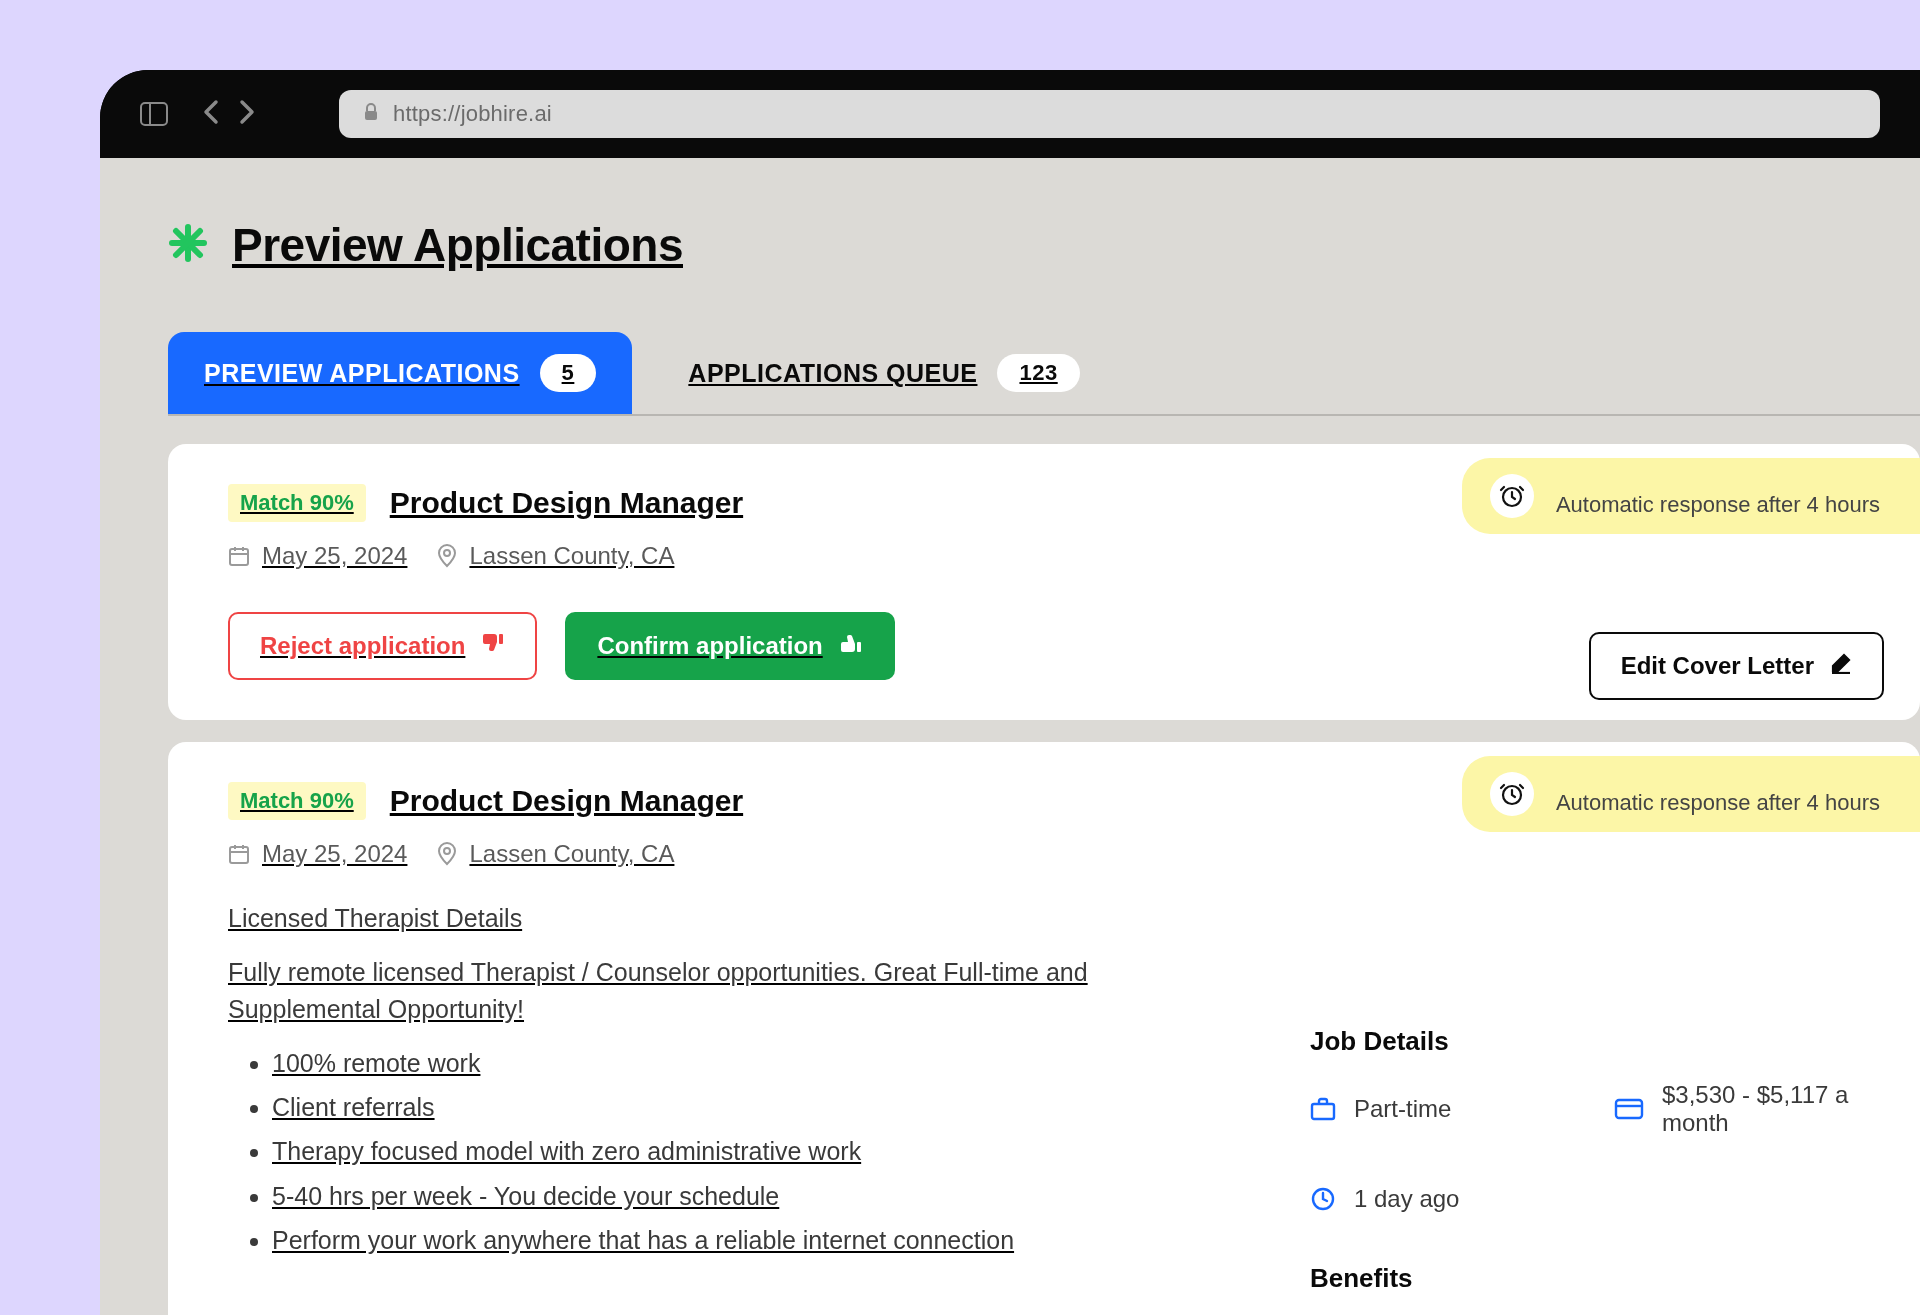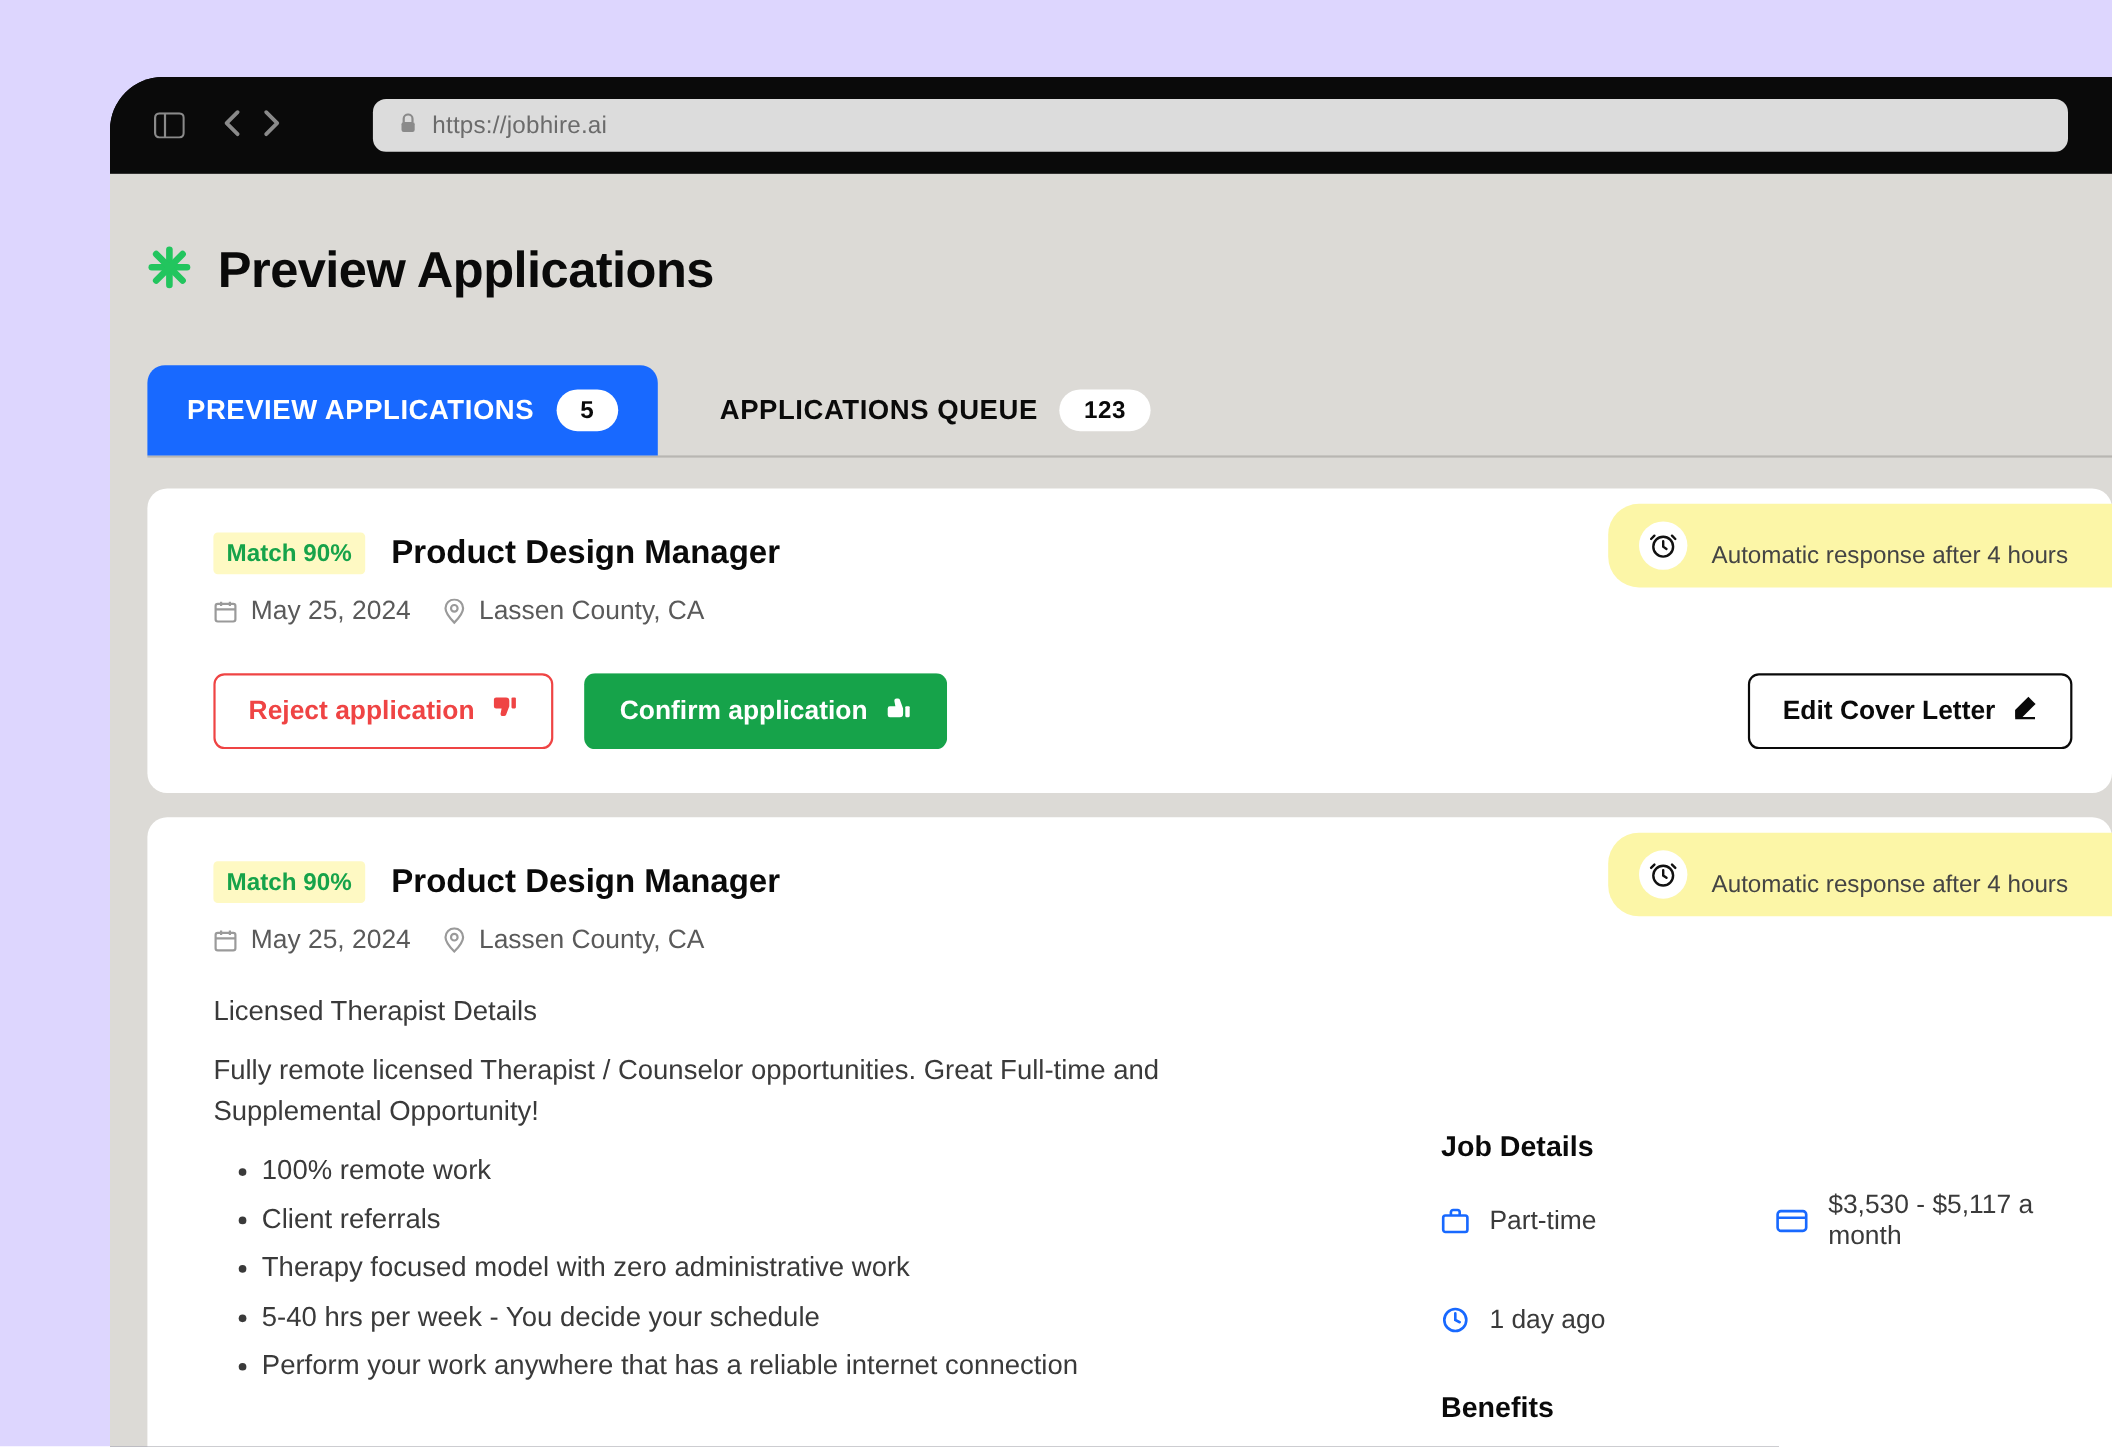--- a/index.html
+++ b/index.html
@@ -42,22 +42,23 @@
     align-items: center;
     padding: 0 24px;
     gap: 14px;
     margin-left: 59px;
   }
   .url-text { color: #6b6b6b; font-size: 22px; letter-spacing: 0.2px; }
   .content-surface {
     background: #DCDAD6;
     width: 100%;
     height: calc(100% - 88px);
-    padding: 60px 0 0 34px;
+    padding: 60px 0 0 68px;
     position: relative;
+    text-decoration: underline;
   }
   .page-title-row { display: flex; align-items: center; gap: 24px; margin-bottom: 60px; }
   .asterisk-icon { color: #22c55e; }
   .page-title { font-size: 46px; font-weight: 800; letter-spacing: -0.5px; color: #0a0a0a; }
   .tabs-row {
     display: flex;
     align-items: center;
     gap: 0;
     border-bottom: 2px solid #b8b6b2;
     width: 100%;
@@ -130,21 +131,21 @@
     padding: 18px 30px; border-radius: 10px;
     font-size: 24px; font-weight: 700; cursor: pointer;
     border: 2px solid transparent;
   }
   .btn-reject { background: #fff; color: #ef4444; border-color: #ef4444; }
   .btn-confirm { background: #16a34a; color: #fff; }
   .btn-edit {
     margin-left: auto; background: #fff; color: #0a0a0a;
     border: 2px solid #0a0a0a; font-weight: 800;
   }
-  .btn-edit-wrap { position: absolute; right: 36px; bottom: 40px; }
+  .btn-edit-wrap { position: absolute; right: 36px; bottom: 20px; }
   .desc-block { margin-top: 32px; font-size: 25px; color: #3a3a3a; max-width: 940px; line-height: 1.45; }
   .desc-block p { margin-bottom: 18px; }
   .desc-block ul { list-style: disc; padding-left: 44px; }
   .desc-block li { margin-bottom: 8px; }
   .sidebar-details {
     position: absolute;
     right: 50px;
     top: 284px;
     width: 560px;
   }

